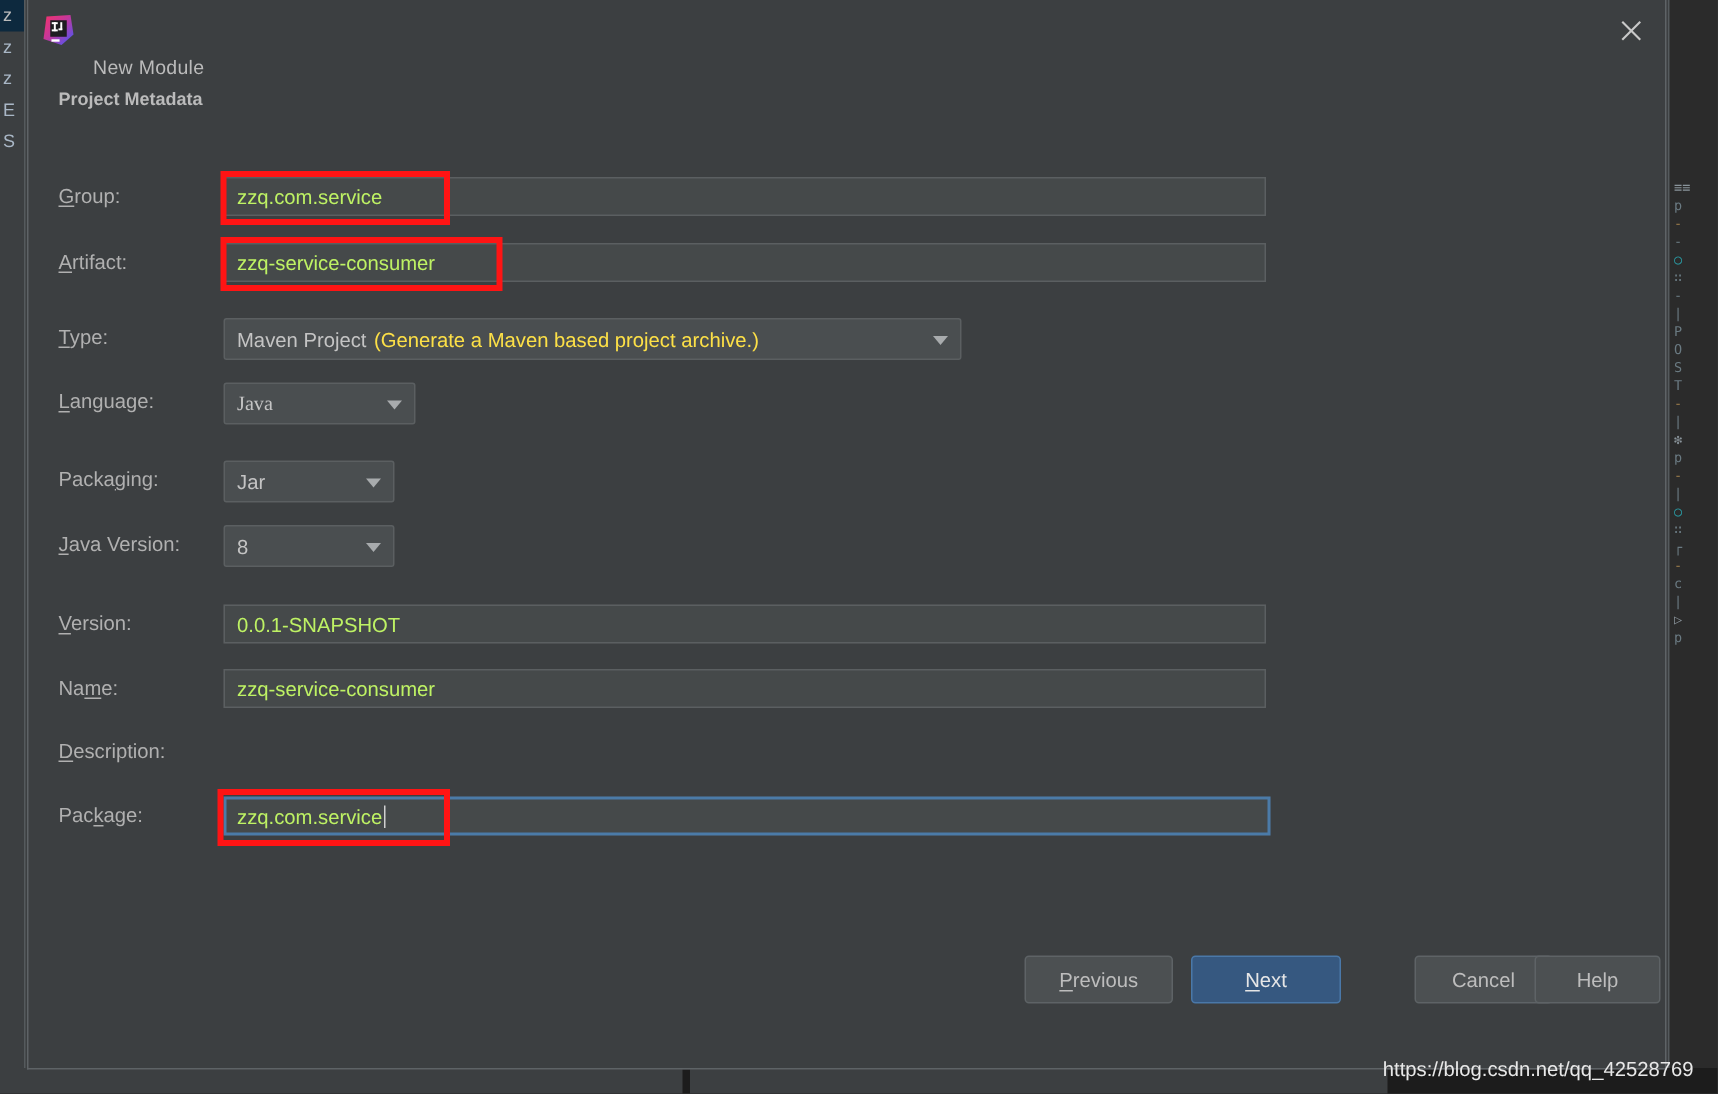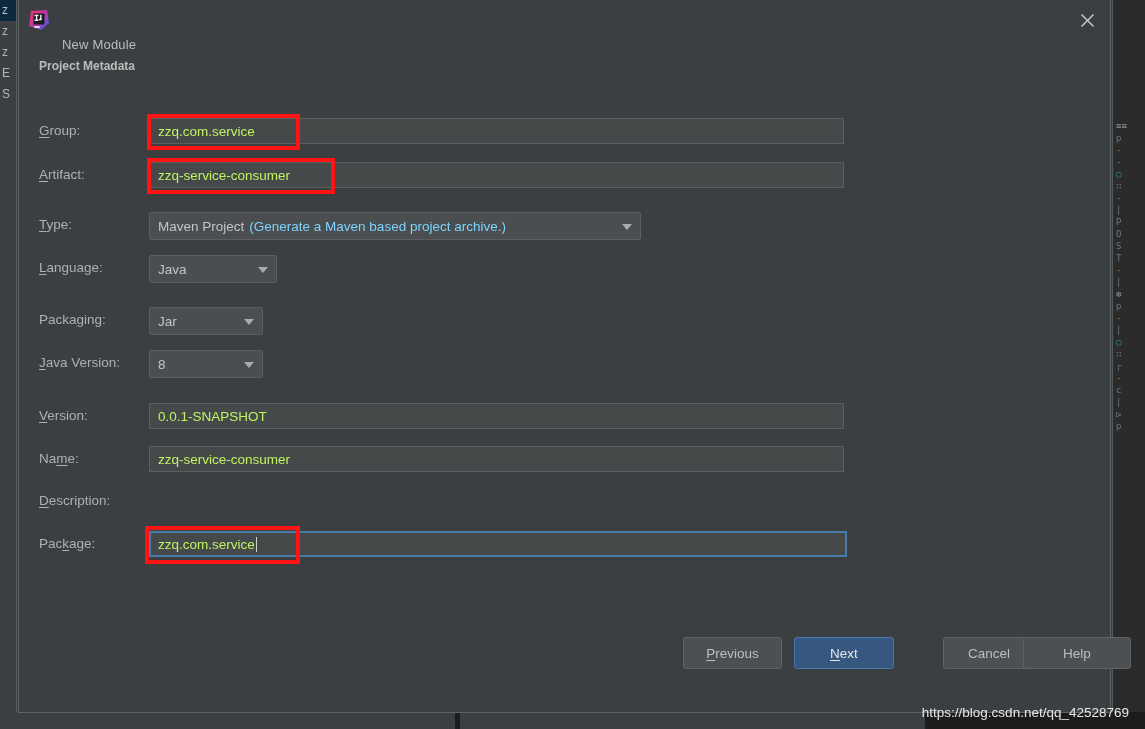--- a/index.html
+++ b/index.html
@@ -140,21 +140,21 @@
     height: 28px;
     background: #4a4e50;
     border: 1px solid #5b5f61;
     border-radius: 2px;
     display: flex; align-items: center;
     padding-left: 8px; padding-right: 24px;
     font-size: 13.5px; color: #c4c4c4;
     white-space: nowrap; overflow: hidden;
     cursor: default;
   }
-  .combo .combo-hint { color: #7dd3fc; margin-left: 5px; }
+  .combo .combo-hint { color: #fde047; margin-left: 5px; }
   .combo .arrow {
     position: absolute; right: 8px; top: 50%;
     margin-top: -2px;
     width: 0; height: 0;
     border-left: 5px solid transparent;
     border-right: 5px solid transparent;
     border-top: 6px solid #a8abad;
   }
 
   
@@ -298,21 +298,21 @@
         <div class="form-row" style="top: 172px;">
           <div class="field-label"><u>T</u>ype:</div>
           <div class="combo" style="width: 492px;">
             <span>Maven Project</span>
             <span class="combo-hint">(Generate a Maven based project archive.)</span>
             <span class="arrow"></span>
           </div>
         </div>
         <div class="form-row" style="top: 215px;">
           <div class="field-label"><u>L</u>anguage:</div>
-          <div class="combo" style="width: 128px;">
+          <div class="combo" style="width: 128px; font-family: Liberation Serif, serif;">
             <span>Java</span>
             <span class="arrow"></span>
           </div>
         </div>
         <div class="form-row" style="top: 267px;">
           <div class="field-label">Packa<u>g</u>ing:</div>
           <div class="combo" style="width: 114px;">
             <span>Jar</span>
             <span class="arrow"></span>
           </div>
@@ -347,17 +347,17 @@
           </div>
           <div class="annot" style="left: 106px; top: -5px; width: 155px; height: 38px;"></div>
         </div>
       </div>
   </div>
 
   <div id="button-bar">
       <div class="dlg-button" style="left: 664px; width: 99px;"><u>P</u>revious</div>
       <div class="dlg-button primary" style="left: 775px; width: 100px;"><u>N</u>ext</div>
       <div class="dlg-button" style="left: 924px; width: 92px;">Cancel</div>
-      <div class="dlg-button" style="left: 1004px; width: 108px;">Help</div>
+      <div class="dlg-button" style="left: 1004px; width: 84px;">Help</div>
     </div>
 </div>
 
 <div id="watermark">https://blog.csdn.net/qq_42528769</div>
 
 </body></html>

